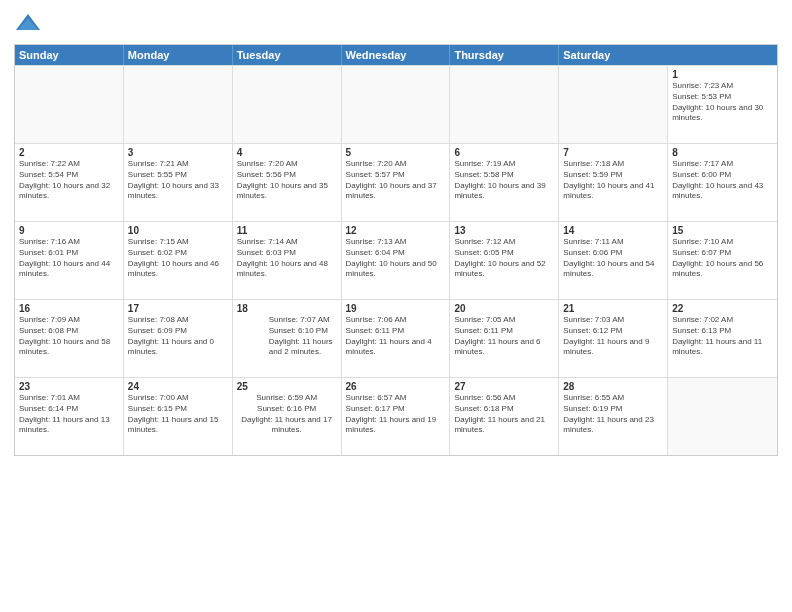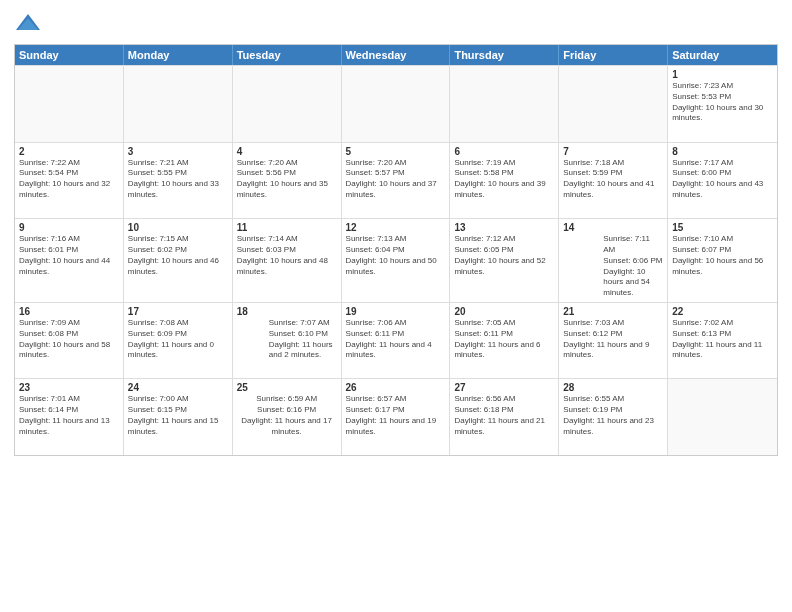--- a/index.html
+++ b/index.html
@@ -136,21 +136,20 @@
     </div>
   </div>
 
   <div class="calendar">
     <div class="cal-header" id="cal-header-row">
         <div class="cal-header-cell">Sunday</div>
         <div class="cal-header-cell">Monday</div>
         <div class="cal-header-cell">Tuesday</div>
         <div class="cal-header-cell">Wednesday</div>
         <div class="cal-header-cell">Thursday</div>
-        <div class="cal-header-cell">Friday</div>
         <div class="cal-header-cell">Saturday</div>
       </div>
     <div class="cal-body" id="cal-body">
         <div class="cal-row">
           <div class="cal-cell empty"></div>
           <div class="cal-cell empty"></div>
           <div class="cal-cell empty"></div>
           <div class="cal-cell empty"></div>
           <div class="cal-cell empty"></div>
           <div class="cal-cell empty"></div>
@@ -231,21 +230,21 @@
 Daylight: 10 hours and 50 minutes.</div>
           </div>
           <div class="cal-cell">
             <span class="day-num">13</span>
             <div class="day-info" style="white-space: pre-line;">Sunrise: 7:12 AM
 Sunset: 6:05 PM
 Daylight: 10 hours and 52 minutes.</div>
           </div>
           <div class="cal-cell">
             <span class="day-num">14</span>
-            <div class="day-info" style="white-space: pre-line; margin-left: 40px;">Sunrise: 7:11 AM
+            <div class="day-info" style="white-space: pre-line;">Sunrise: 7:11 AM
 Sunset: 6:06 PM
 Daylight: 10 hours and 54 minutes.</div>
           </div>
           <div class="cal-cell">
             <span class="day-num">15</span>
             <div class="day-info" style="white-space: pre-line;">Sunrise: 7:10 AM
 Sunset: 6:07 PM
 Daylight: 10 hours and 56 minutes.</div>
           </div>
         </div>

